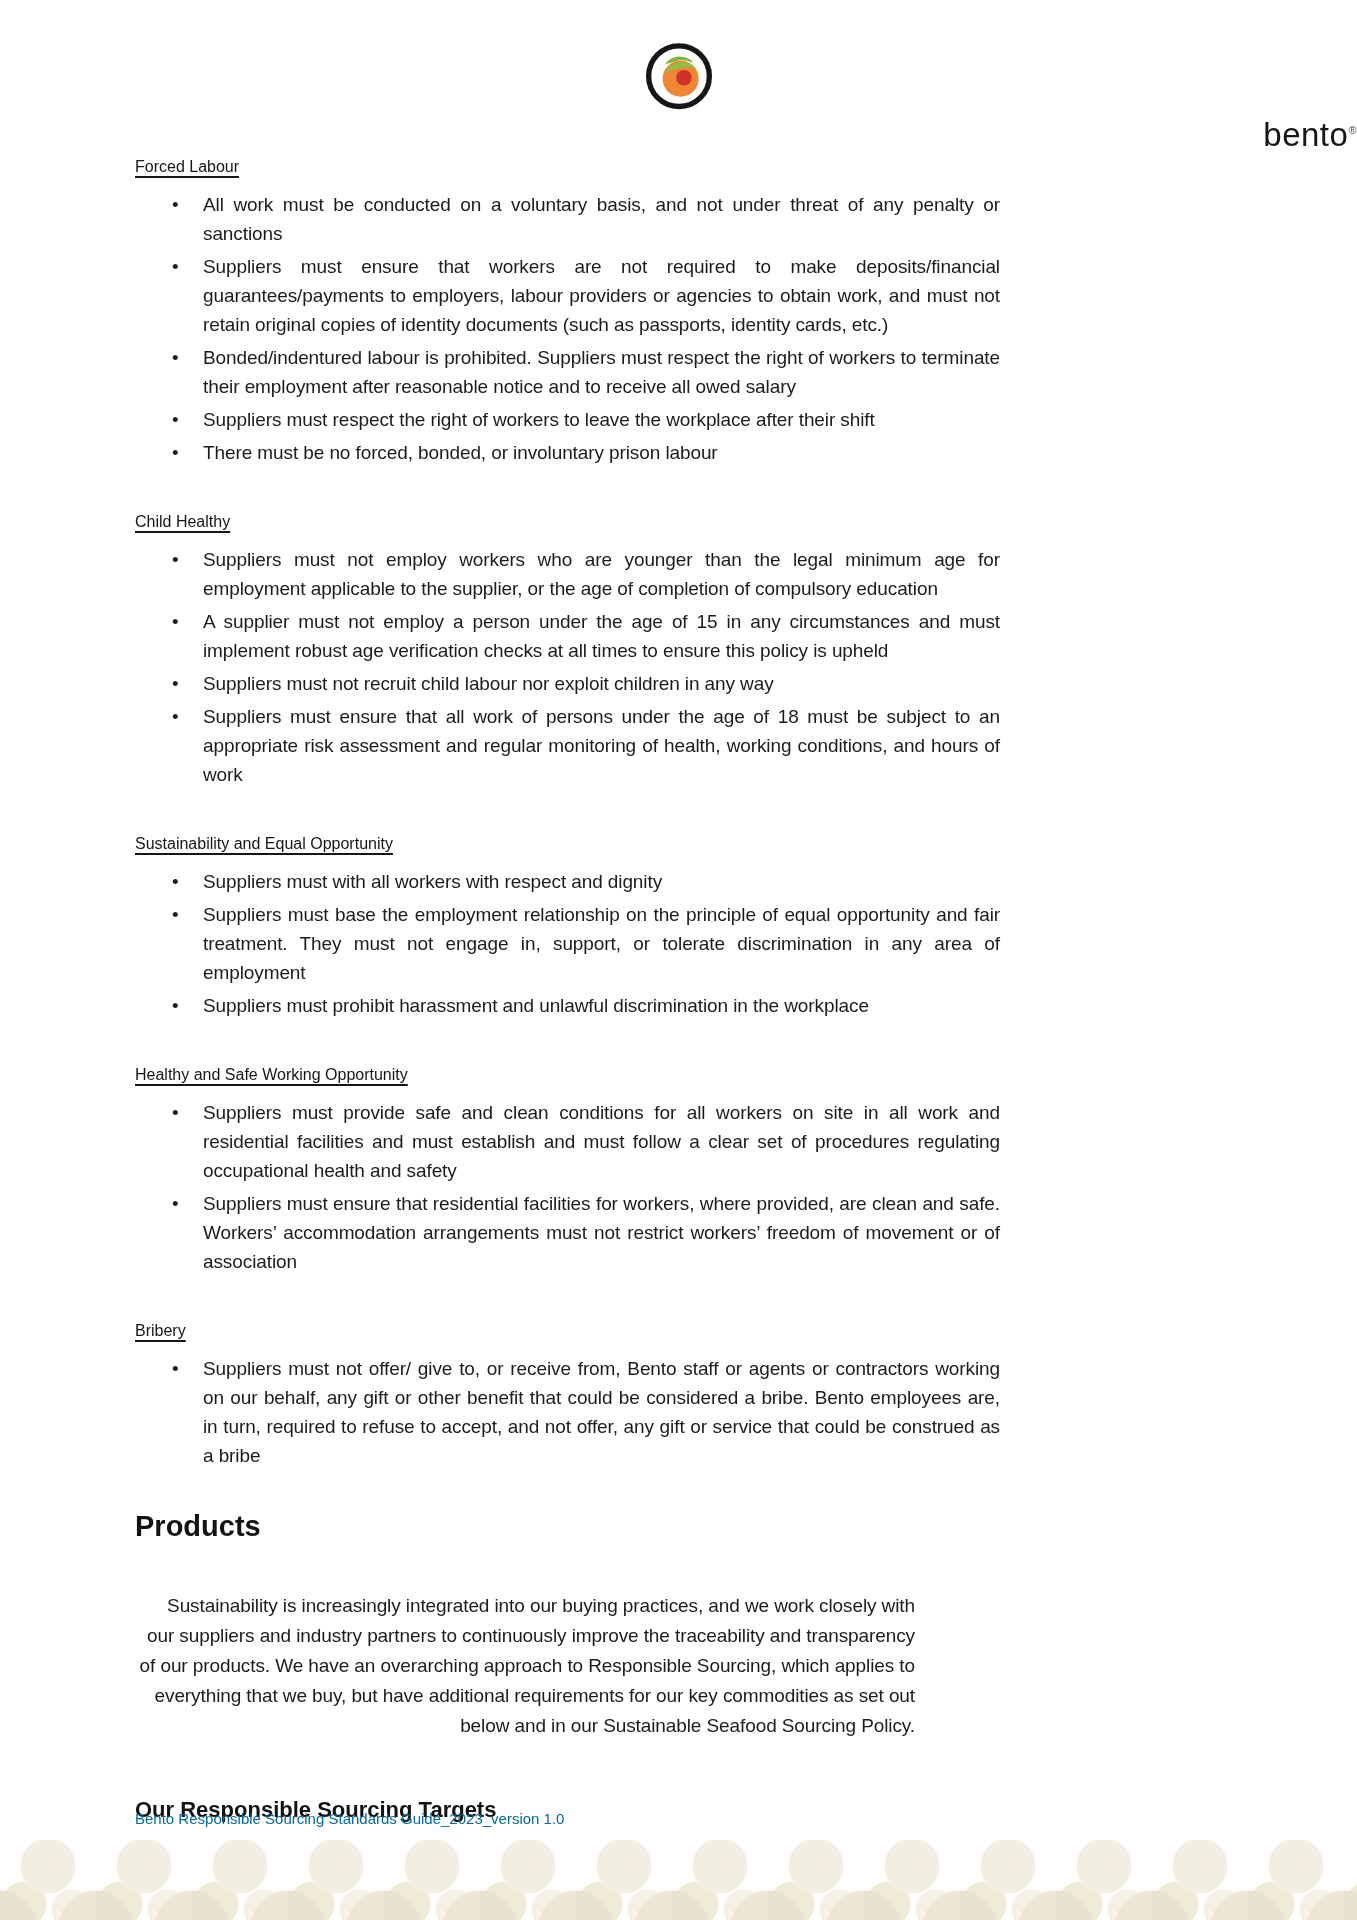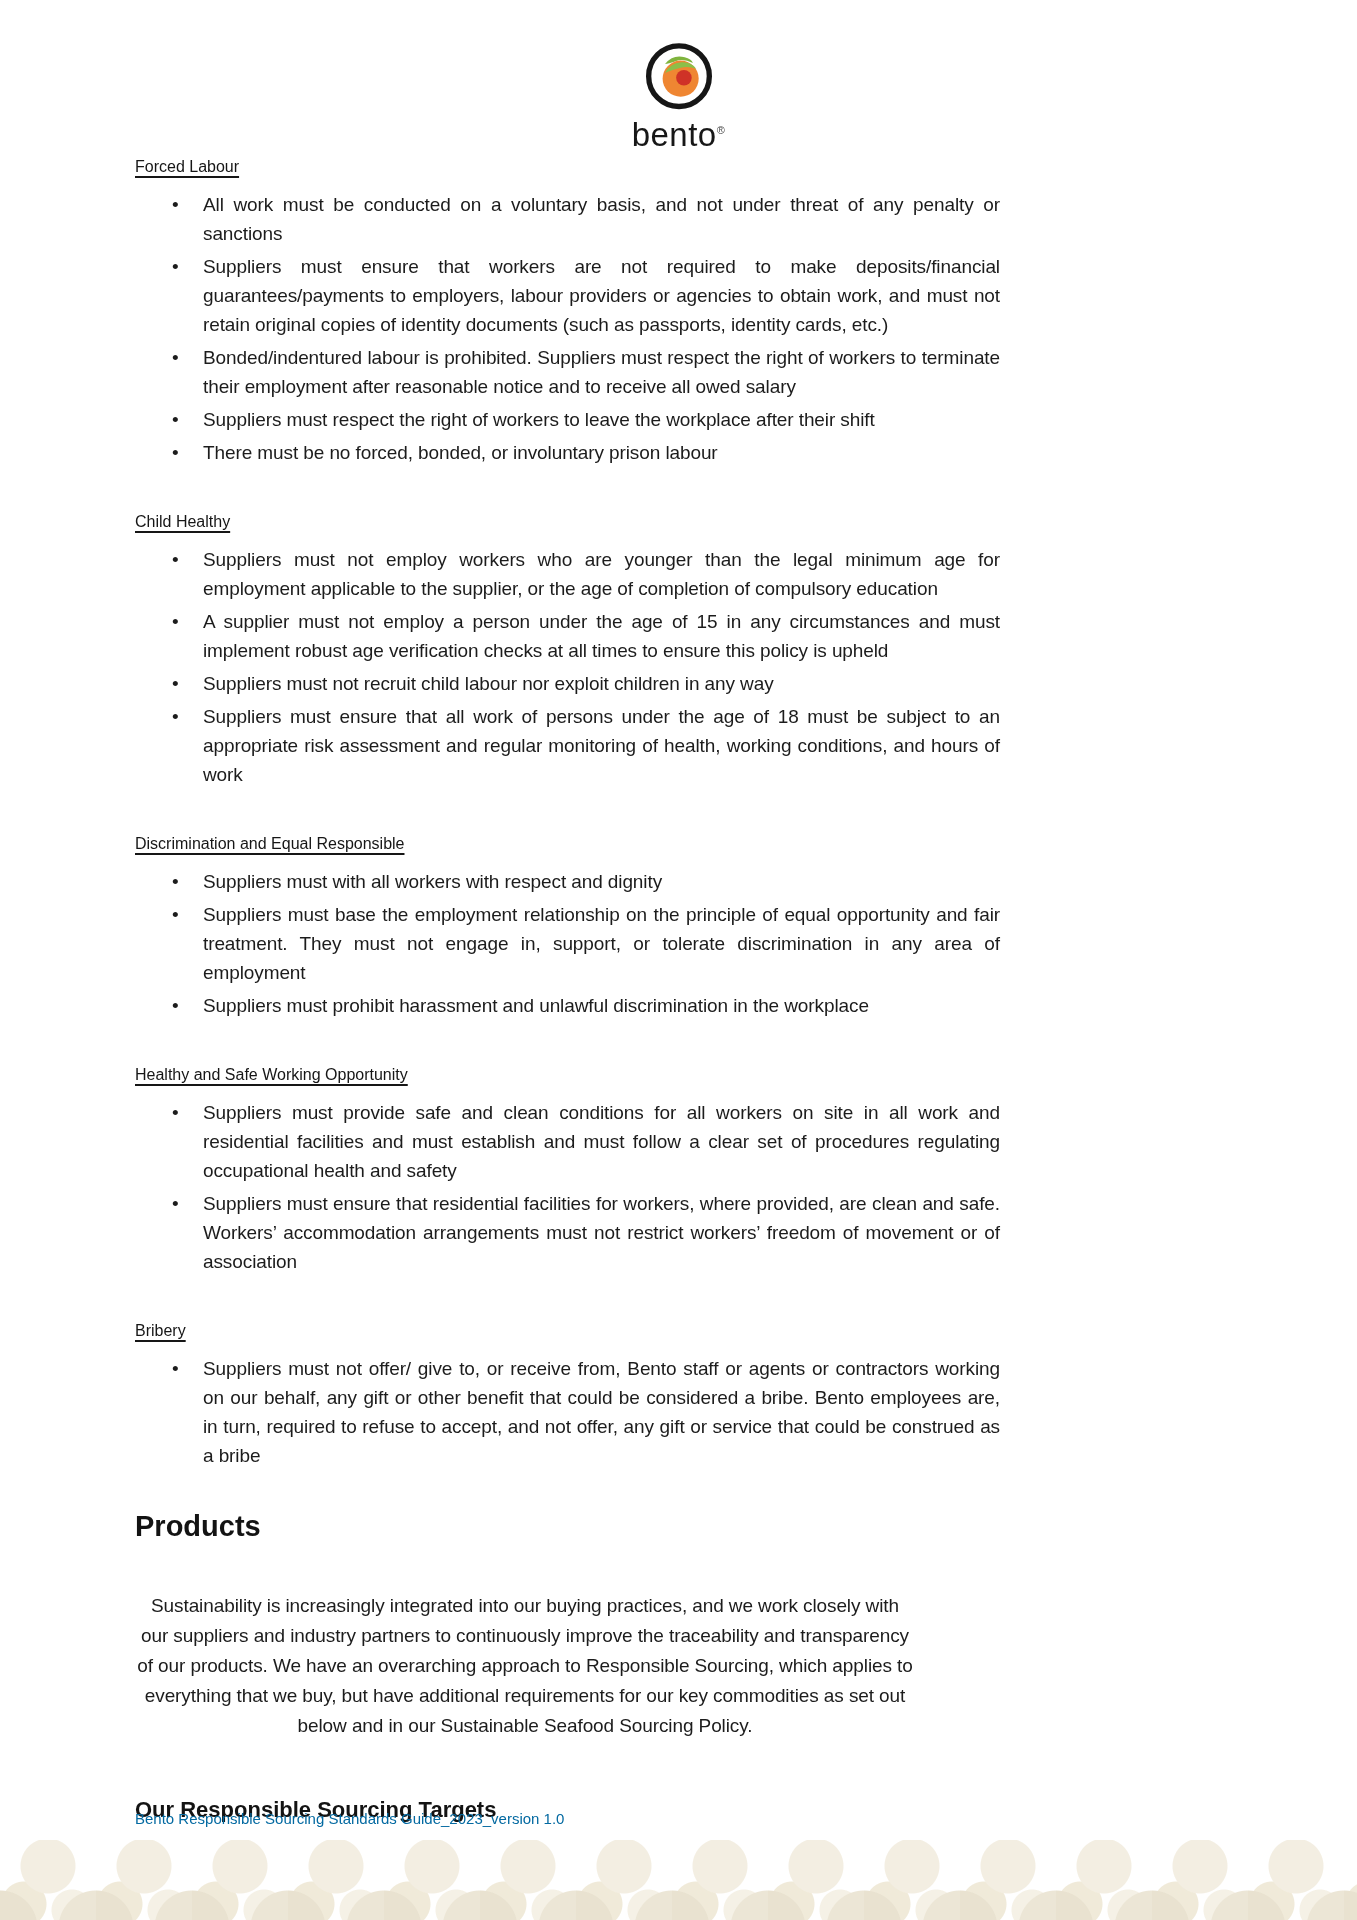--- a/index.html
+++ b/index.html
@@ -21,20 +21,21 @@
     width: 100%;
     text-align: center;
   }
   .logo-mark svg { width: 82px; height: 82px; display: inline-block; }
   .logo-word {
     font-size: 33px;
     letter-spacing: 0.5px;
     color: #171717;
     margin-top: -4px;
     line-height: 1;
+    text-align: right;
   }
   .logo-word .tm {
     font-size: 11px;
     vertical-align: super;
     color: #4a4a4a;
   }
 
   
   .content {
     position: absolute;
@@ -78,21 +79,21 @@
     font-size: 29px;
     font-weight: 700;
     color: #131313;
     margin-bottom: 48px;
   }
   .products-paragraph {
     font-size: 19px;
     line-height: 30px;
     letter-spacing: -0.1px;
     width: 780px;
-    text-align: center;
+    text-align: right;
   }
   .targets-heading {
     font-size: 22px;
     font-weight: 700;
     color: #131313;
     margin-top: 56px;
     margin-bottom: 14px;
   }
   ul.bullets.targets { width: 775px; }
   ul.bullets.targets li { text-align: left; }
@@ -160,21 +161,21 @@
       <h3 class="section-heading">Child Healthy</h3>
       <ul class="bullets">
         <li>Suppliers must not employ workers who are younger than the legal minimum age for employment applicable to the supplier, or the age of completion of compulsory education</li>
         <li>A supplier must not employ a person under the age of 15 in any circumstances and must implement robust age verification checks at all times to ensure this policy is upheld</li>
         <li>Suppliers must not recruit child labour nor exploit children in any way</li>
         <li>Suppliers must ensure that all work of persons under the age of 18 must be subject to an appropriate risk assessment and regular monitoring of health, working conditions, and hours of work</li>
       </ul>
     </section>
 
     <section class="policy-section">
-      <h3 class="section-heading">Discrimination and Equal Responsible</h3>
+      <h3 class="section-heading">Sustainability and Equal Opportunity</h3>
       <ul class="bullets">
         <li>Suppliers must with all workers with respect and dignity</li>
         <li>Suppliers must base the employment relationship on the principle of equal opportunity and fair treatment. They must not engage in, support, or tolerate discrimination in any area of employment</li>
         <li>Suppliers must prohibit harassment and unlawful discrimination in the workplace</li>
       </ul>
     </section>
 
     <section class="policy-section">
       <h3 class="section-heading">Healthy and Safe Working Opportunity</h3>
       <ul class="bullets">

